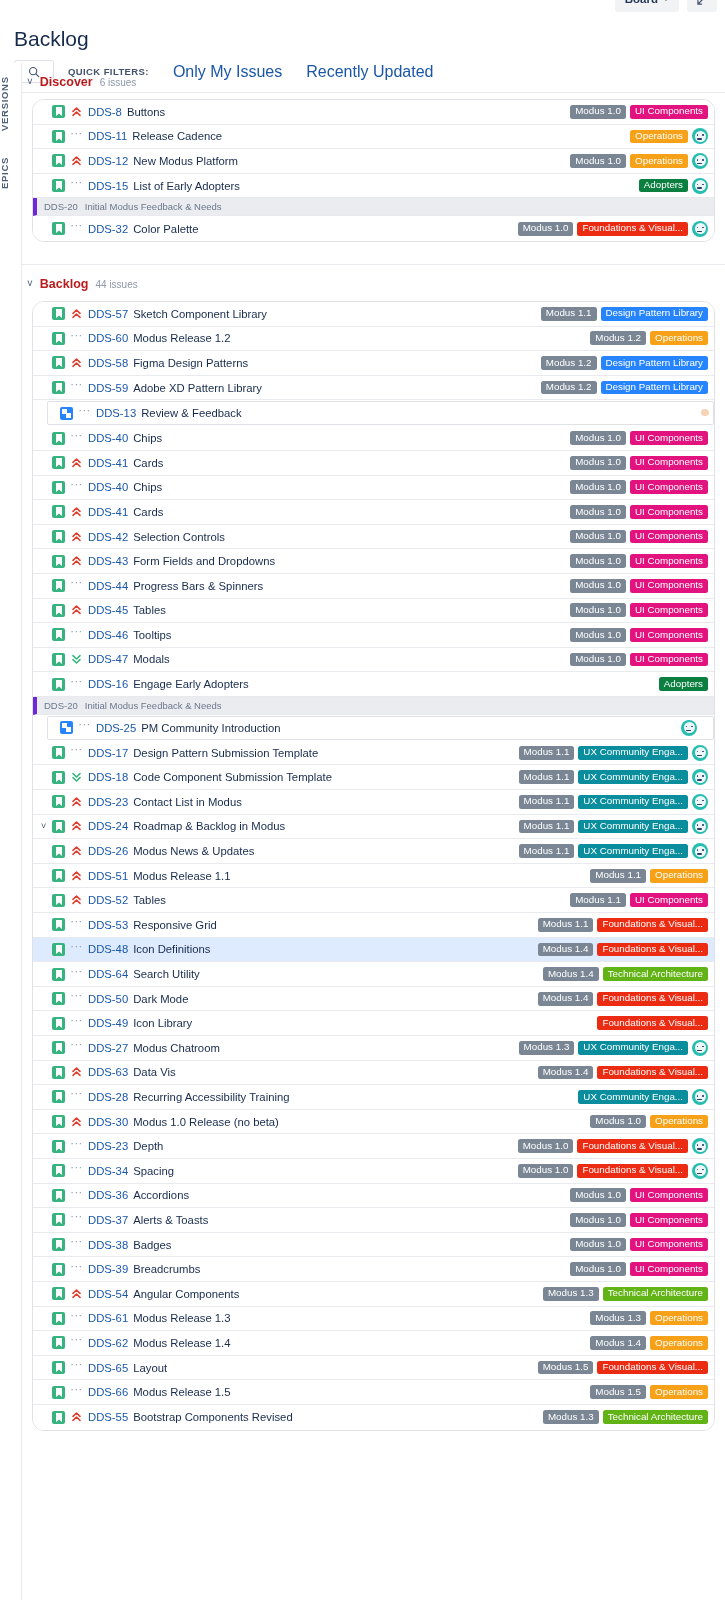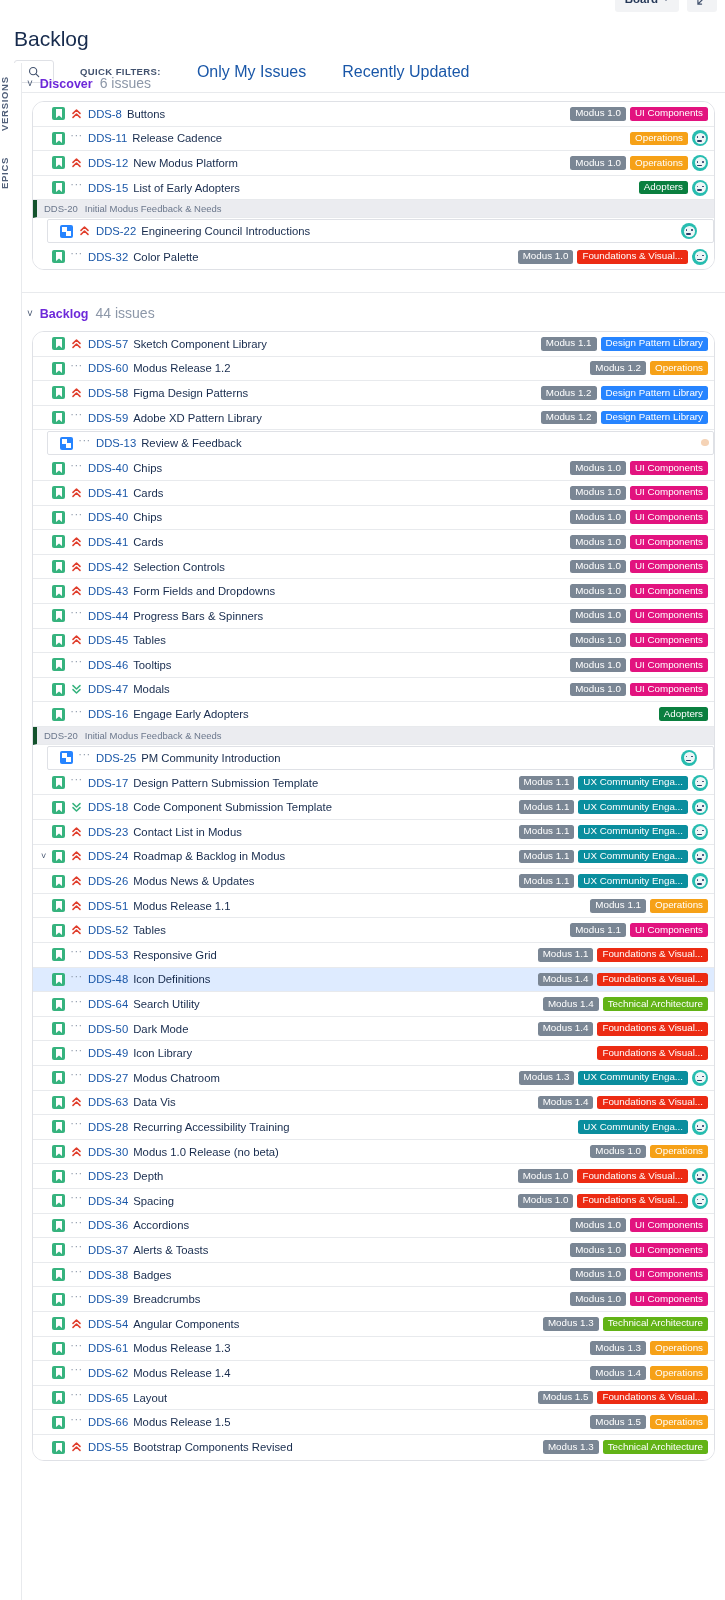--- a/index.html
+++ b/index.html
@@ -54,21 +54,21 @@
     color: #172b4d;
     font-weight: normal;
     padding: 0 0 0 14px;
     line-height: 26px;
   }
 
   
   .filterbar {
     display: flex;
     align-items: center;
-    gap: 12px;
+    gap: 0px;
     padding: 8px 0 9px 14px;
     border-bottom: 1px solid #e8eaed;
   }
   .search-box {
     width: 40px;
     height: 23px;
     border: 1px solid #dfe1e6;
     border-radius: 3px;
     display: flex;
     align-items: center;
@@ -134,25 +134,25 @@
   .section-chevron {
     font-size: 10px;
     color: #42526e;
     line-height: 1;
     position: relative;
     top: -1px;
   }
   .section-name {
     font-size: 12.5px;
     font-weight: bold;
-    color: #6d28d9;
+    color: #b91c1c;
     text-align: center;
   }
   .section-count {
-    font-size: 14px;
+    font-size: 10px;
     color: #8c97a8;
   }
   .section-divider {
     border-top: 1px solid #e8eaed;
     margin-top: 22px;
   }
 
   
   .issue-list {
     border: 1px solid #dfe1e6;
@@ -180,21 +180,21 @@
     height: 24px;
     padding-left: 12px;
     width: calc(100% - 14px);
   }
 
   .epic-bar {
     display: flex;
     align-items: center;
     height: 18px;
     background: #ebecf0;
-    border-left: 4px solid #14532d;
+    border-left: 4px solid #6d28d9;
     border-bottom: 1px solid #e8eaed;
     padding-left: 7px;
     gap: 7px;
   }
   .epic-key { font-size: 9.5px; color: #6b778c; }
   .epic-name { font-size: 9.5px; color: #6b778c; }
 
   .row-expander {
     width: 11px;
     font-size: 9px;
@@ -454,43 +454,20 @@
           <span class="avatar">
             <span class="avatar-inner">
               <span class="avatar-mouth"></span>
             </span>
           </span>
         </div>
         <div class="epic-bar">
           <span class="epic-key">DDS-20</span>
           <span class="epic-name">Initial Modus Feedback &amp; Needs</span>
         </div>
-        <div class="row sub">
-          <span class="itype subtask">
-            <svg width="9" height="9" viewBox="0 0 9 9">
-              <rect x="0" y="0" width="5" height="5" fill="#fff"></rect>
-              <rect x="4" y="4" width="5" height="5" fill="#fff"></rect>
-            </svg>
-          </span>
-          <span class="prio high">
-            <svg width="9" height="10" viewBox="0 0 9 10">
-              <path d="M1 4.4L4.5 1 8 4.4M1 8.4L4.5 5 8 8.4" stroke="#e03e2c" stroke-width="1.5" fill="none" stroke-linecap="round" stroke-linejoin="round"></path>
-            </svg>
-          </span>
-          <span class="issue-key">DDS-22</span>
-          <span class="issue-summary">Engineering Council Introductions</span>
-          <span class="spacer"></span>
-          <span class="sub-avatar-wrap">
-            <span class="avatar">
-              <span class="avatar-inner">
-                <span class="avatar-mouth"></span>
-              </span>
-            </span>
-          </span>
-        </div>
         <div class="row">
           <span class="row-expander empty">˅</span>
           <span class="itype story">
             <svg width="8" height="9" viewBox="0 0 8 9">
               <path d="M1 0h6v9L4 6.4 1 9z" fill="#fff"></path>
             </svg>
           </span>
           <span class="prio med">···</span>
           <span class="issue-key">DDS-32</span>
           <span class="issue-summary">Color Palette</span>

